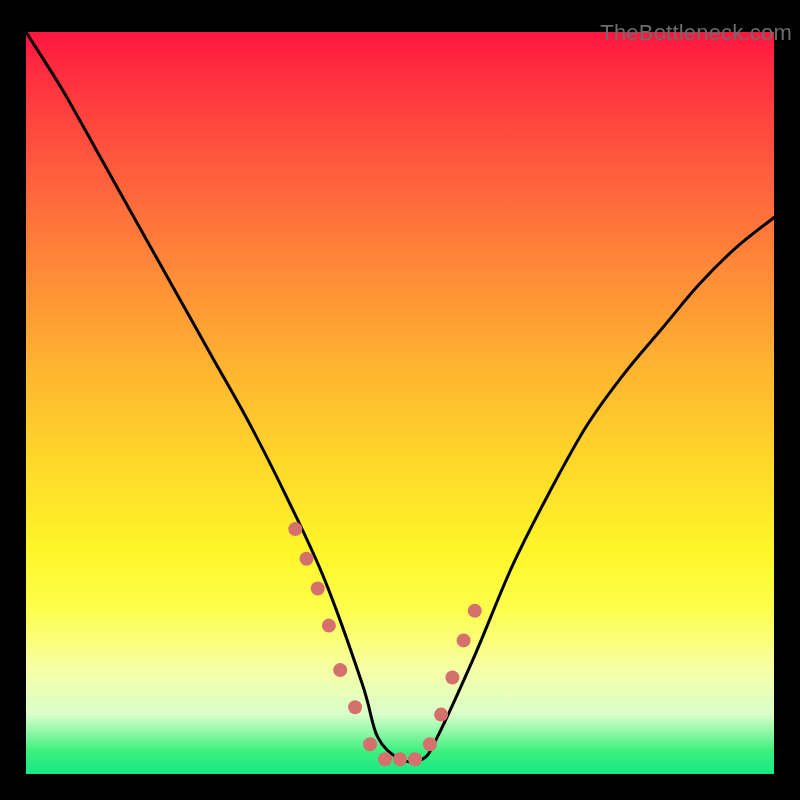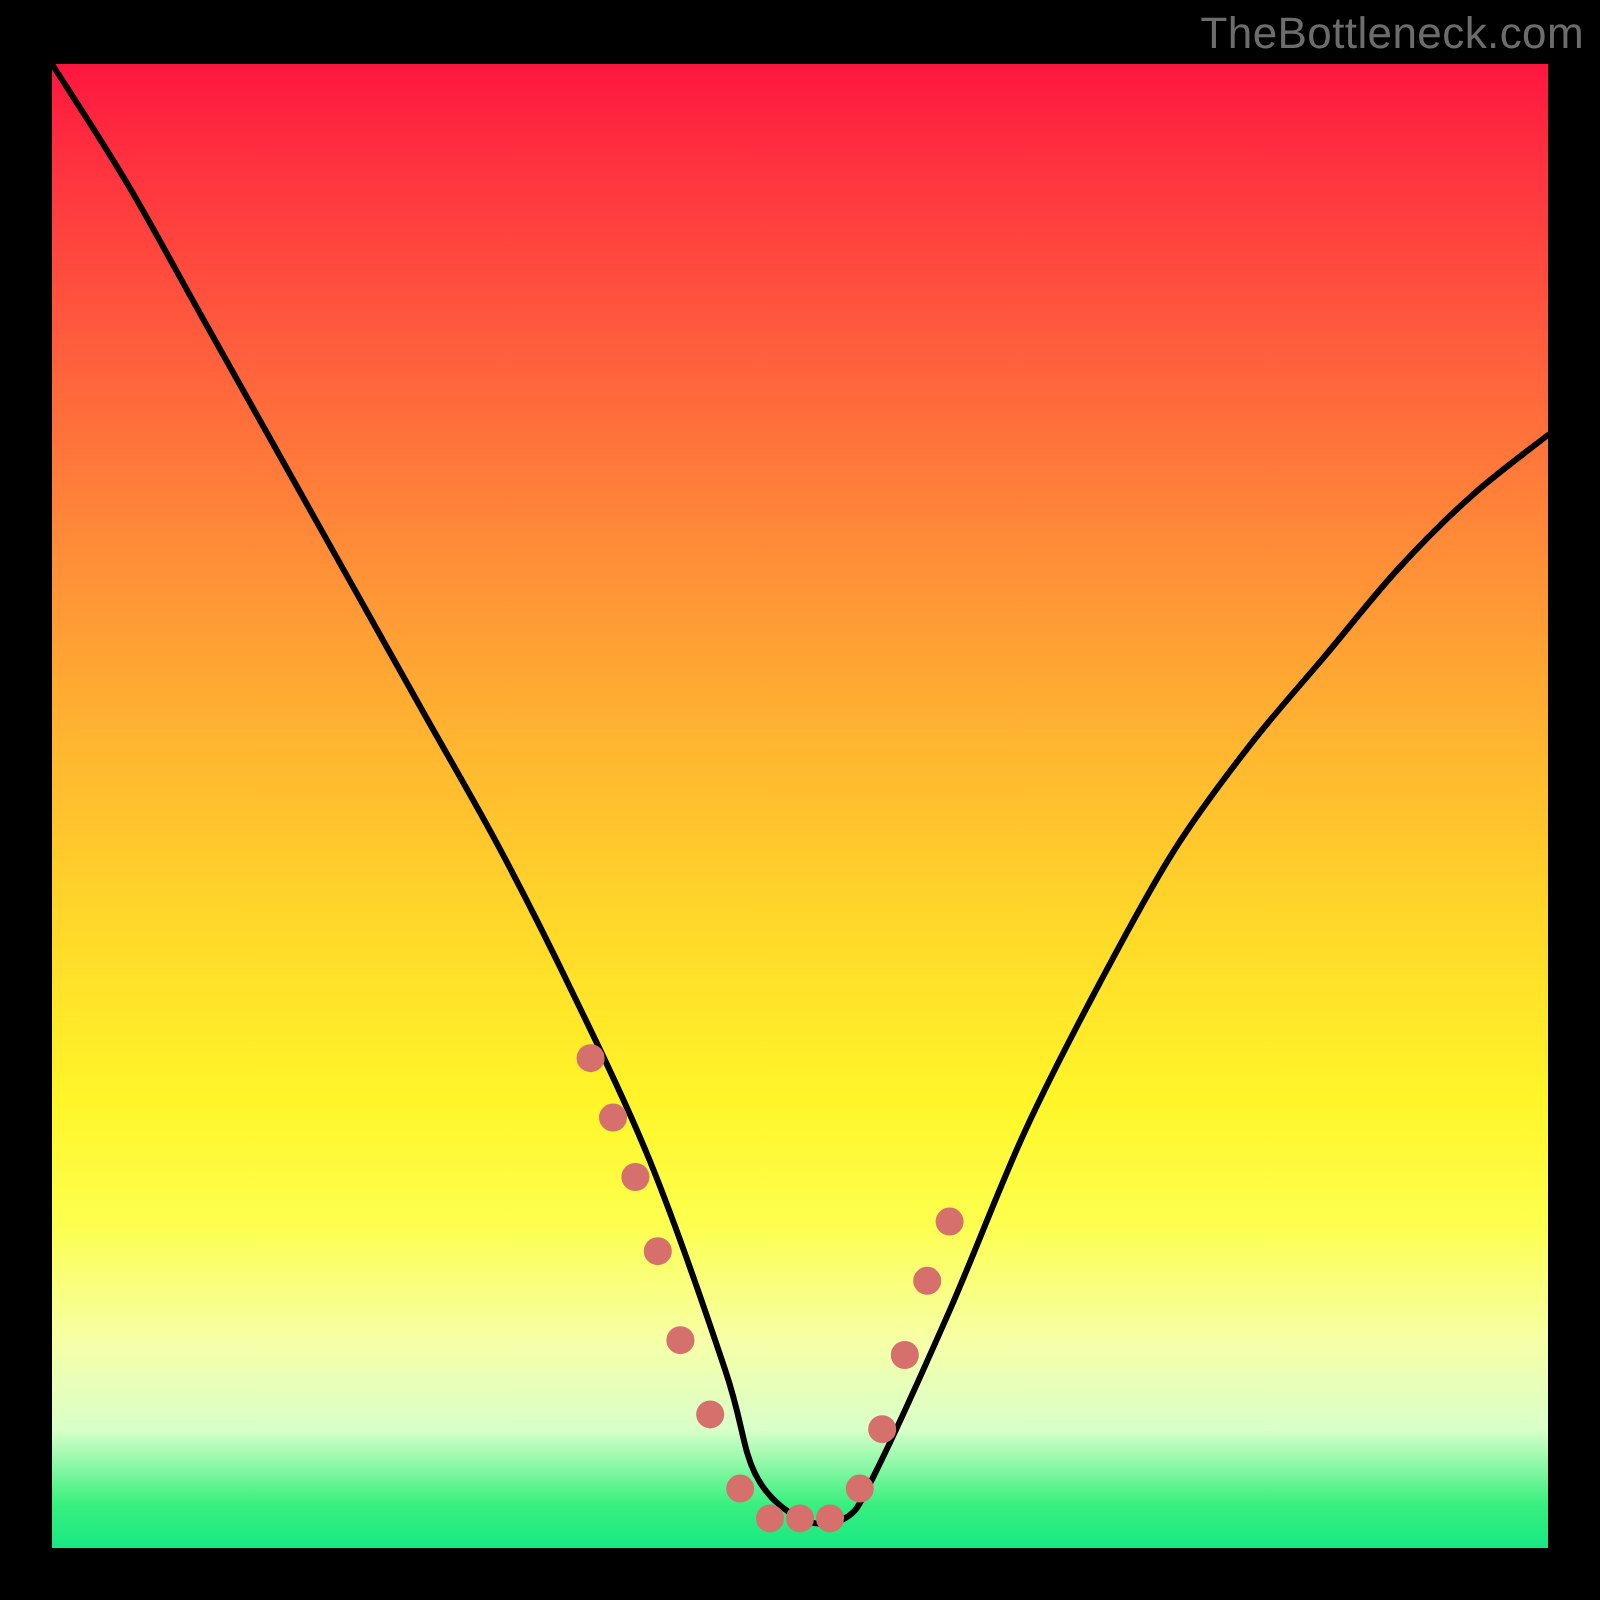--- a/index.html
+++ b/index.html
@@ -34,21 +34,21 @@
       #fff629 70%,
       #fdff4d 78%,
       #f6ffa6 86%,
       #d9ffca 92%,
       #3af07e 97%,
       #17e884 100%
     );
   }
   .watermark {
     position: absolute;
-    top: 4px;
+    top: 20px;
     right: 8px;
     color: #6c6c6c;
     font-size: 22px;
     font-weight: 500;
     letter-spacing: 0.2px;
     user-select: none;
   }
   svg.curve {
     position: absolute;
     left: 0; top: 0;

